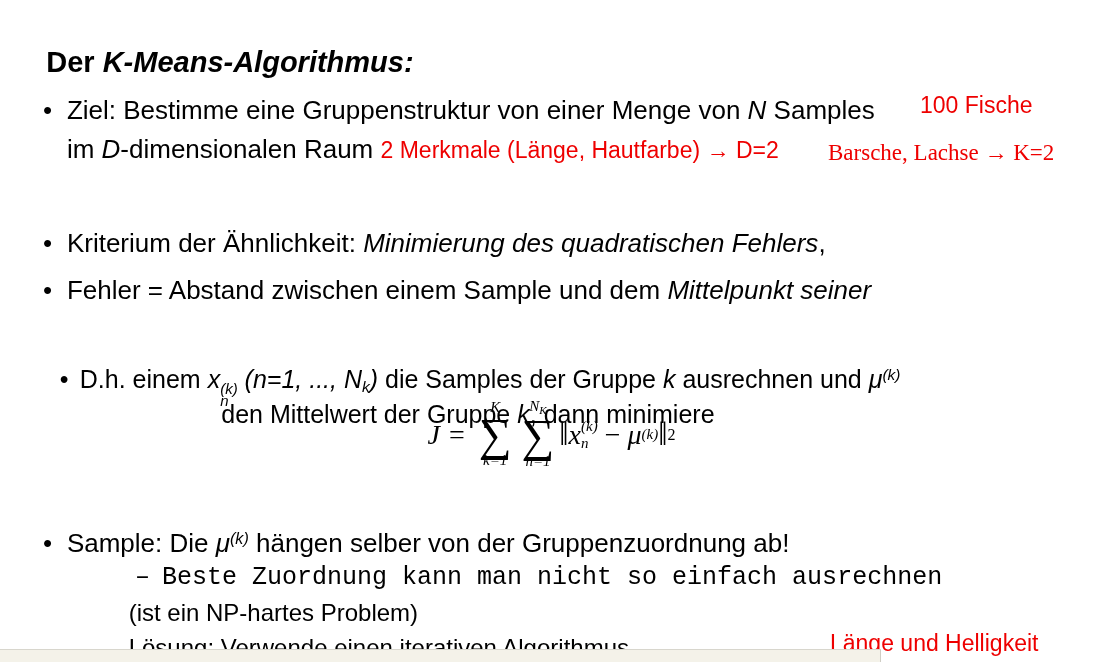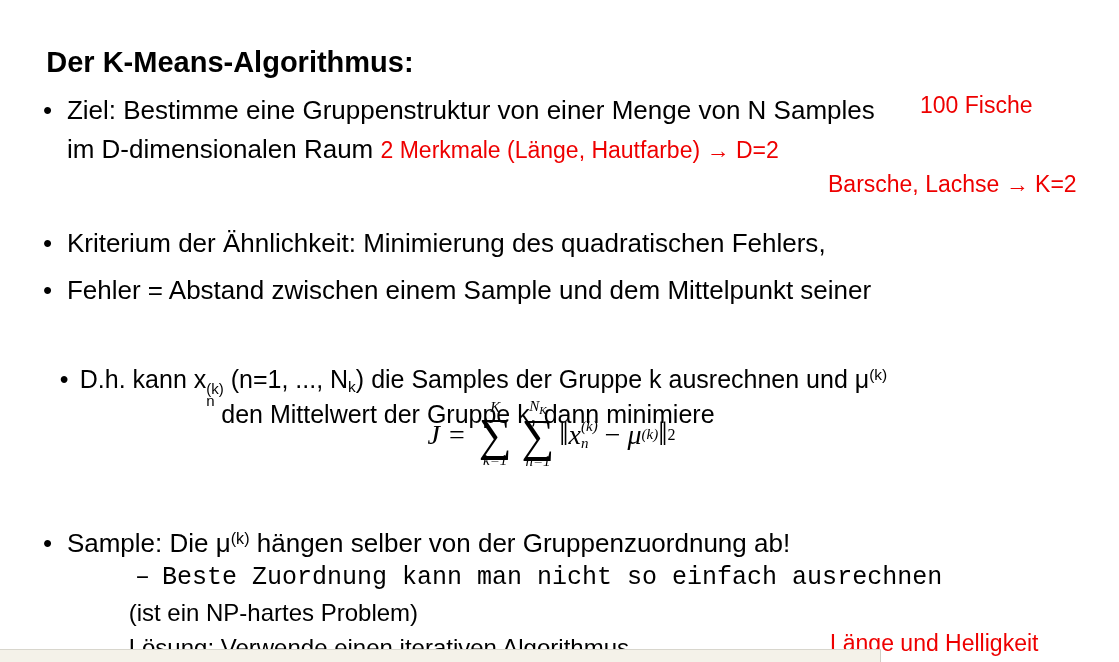--- a/index.html
+++ b/index.html
@@ -6,21 +6,21 @@
   html,body{margin:0;padding:0;background:#ffffff;}
   #slide{
     position:relative;
     width:1119px;height:662px;
     background:#ffffff;
     overflow:hidden;
     font-family:"Liberation Sans", sans-serif;
     color:#000;
   }
   .line{position:absolute;white-space:pre;font-size:26px;line-height:34px;color:#000;}
-  .i{}
+  .i{font-style:italic;}
   .b{font-weight:bold;}
   .ann{color:var(--red);font-size:23px;}
   .sub{font-size:0.62em;vertical-align:-0.28em;}
   .sup{font-size:0.62em;vertical-align:0.5em;}
   .supsub{display:inline-flex;flex-direction:column;font-size:0.60em;line-height:0.8;vertical-align:-0.42em;text-align:left;}
   .blt{display:inline-block;width:24px;}
   .sblt{display:inline-block;width:20px;}
   .dash{display:inline-block;width:27px;}
   .title{font-size:29px;line-height:36px;}
   
@@ -61,32 +61,32 @@
 
   <div class="line ann" style="left:920px;top:40px;margin-top:48px;">100 Fische</div>
 
   <div class="line" style="left:14px;top:59px;">
     <span class="blt">•</span><span><span>Ziel: Bestimme eine Gruppenstruktur von einer Menge von </span><span class="i">N</span><span> Samples</span></span>
   </div>
   <div class="line" style="left:38px;top:98px;">
     <span><span>im </span><span class="i">D</span><span>-dimensionalen Raum </span><span class="ann">2 Merkmale (Länge, Hautfarbe) → D=2</span></span>
   </div>
 
-  <div class="line ann" style="left:828px;top:167px;">Barsche, Lachse → K=2</div>
+  <div class="line ann" style="left:828px;top:136px;font-family:Liberation Serif, serif;">Barsche, Lachse → K=2</div>
 
   <div class="line" style="left:14px;top:239px;">
     <span class="blt">•</span><span><span>Fehler = Abstand zwischen einem Sample und dem </span><span class="i">Mittelpunkt seiner</span></span>
   </div>
 
   <div class="line" style="left:14px;top:192px;">
     <span class="blt">•</span><span><span>Kriterium der Ähnlichkeit: </span><span class="i">Minimierung des quadratischen Fehlers</span><span>,</span></span>
   </div>
 
   <div class="line" style="left:32px;top:324px;font-size:25px;">
-    <span class="sblt">•</span><span><span>D.h. kann </span><span class="i">x</span><span class="supsub i"><span>(k)</span><span>n</span></span><span class="i"> (n=1, ..., N</span><span class="i sub">k</span><span class="i">)</span><span> die Samples der Gruppe </span><span class="i">k</span><span> ausrechnen und </span><span class="i">μ</span><span class="i sup">(k)</span></span>
+    <span class="sblt">•</span><span><span>D.h. einem </span><span class="i">x</span><span class="supsub i"><span>(k)</span><span>n</span></span><span class="i"> (n=1, ..., N</span><span class="i sub">k</span><span class="i">)</span><span> die Samples der Gruppe </span><span class="i">k</span><span> ausrechnen und </span><span class="i">μ</span><span class="i sup">(k)</span></span>
   </div>
   <div class="line" style="left:0;top:363px;width:908px;text-align:center;font-size:25px;">
     <span><span>den Mittelwert der Gruppe </span><span class="i">k</span><span>, dann minimiere</span></span>
   </div>
 
   <div class="formula">
     <span class="f-var">J</span>
     <span class="f-eq">=</span>
     <span class="sum">
       <span class="sum-top">K</span>

